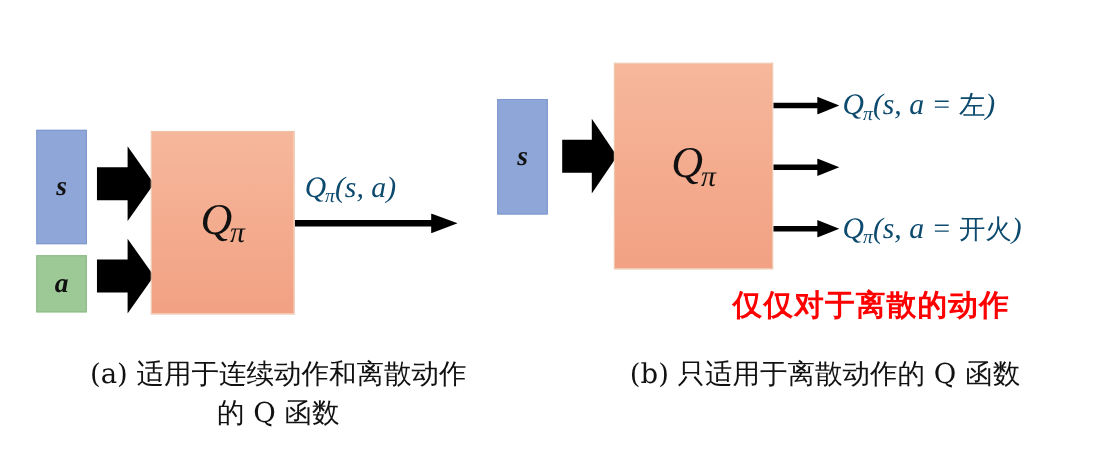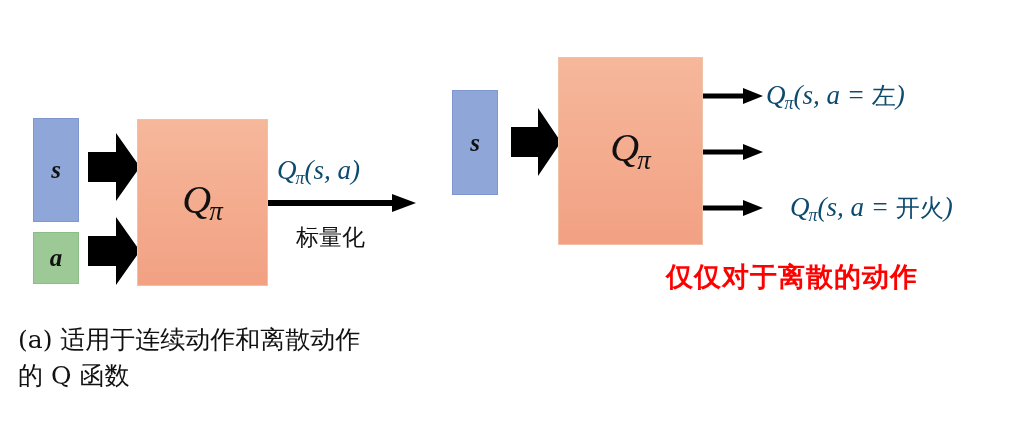--- a/index.html
+++ b/index.html
@@ -77,20 +77,21 @@
     letter-spacing:1px;
   }
 
   .caption{
     position:absolute;
     font-family:"DejaVu Serif", serif;
     font-size:25px;
     color:#111;
     line-height:1.42;
     white-space:pre-line;
+    text-align:center;
   }
 </style>
 </head>
 <body>
 
 <div class="canvas">
 
   <div class="blk state" style="left:33px;top:118px;width:46px;height:104px;">
     <span class="var s">s</span>
   </div>
@@ -121,21 +122,20 @@
     <span>Q</span><span class="sub">π</span><span>(s, a)</span>
   </div>
 
   <div class="thinarrow" style="left:268px;top:194px;width:148px;height:18px;">
     <svg width="148" height="18" viewBox="0 0 148 18">
       <line x1="0" y1="9" x2="128" y2="9" stroke="#000000" stroke-width="6"></line>
       <polygon points="148,9 124,0 124,18" fill="#000000"></polygon>
     </svg>
   </div>
 
-  <div class="cjklabel scal" style="left:296px;top:222px;">标量化</div>
 
   <div class="caption" style="left:18px;top:322px;width:470px;">(a) 适用于连续动作和离散动作
 的 Q 函数</div>
 
   <div class="blk state" style="left:452px;top:90px;width:46px;height:105px;">
     <span class="var s">s</span>
   </div>
 
   <div class="fatarrow" style="left:511px;top:108px;width:50px;height:68px;">
     <svg width="50" height="68" viewBox="0 0 50 68">
@@ -165,20 +165,21 @@
       <polygon points="60,8 40,0 40,16" fill="#000000"></polygon>
     </svg>
   </div>
 
   <div class="thinarrow" style="left:703px;top:200px;width:60px;height:16px;">
     <svg width="60" height="16" viewBox="0 0 60 16">
       <line x1="0" y1="8" x2="44" y2="8" stroke="#000000" stroke-width="5"></line>
       <polygon points="60,8 40,0 40,16" fill="#000000"></polygon>
     </svg>
   </div>
-  <div class="formula" style="left:790px;top:194px;text-align:center;">
+  <div class="formula" style="left:766px;top:194px;text-align:center;">
     <span>Q</span><span class="sub">π</span><span>(s, a = </span><span class="cjk">开火</span><span>)</span>
   </div>
 
   <div class="warn" style="left:666px;top:259px;">仅仅对于离散的动作</div>
 
+  <div class="caption" style="left:515px;top:322px;width:470px;">(b) 只适用于离散动作的 Q 函数</div>
 
 </div>
 
 </body></html>

